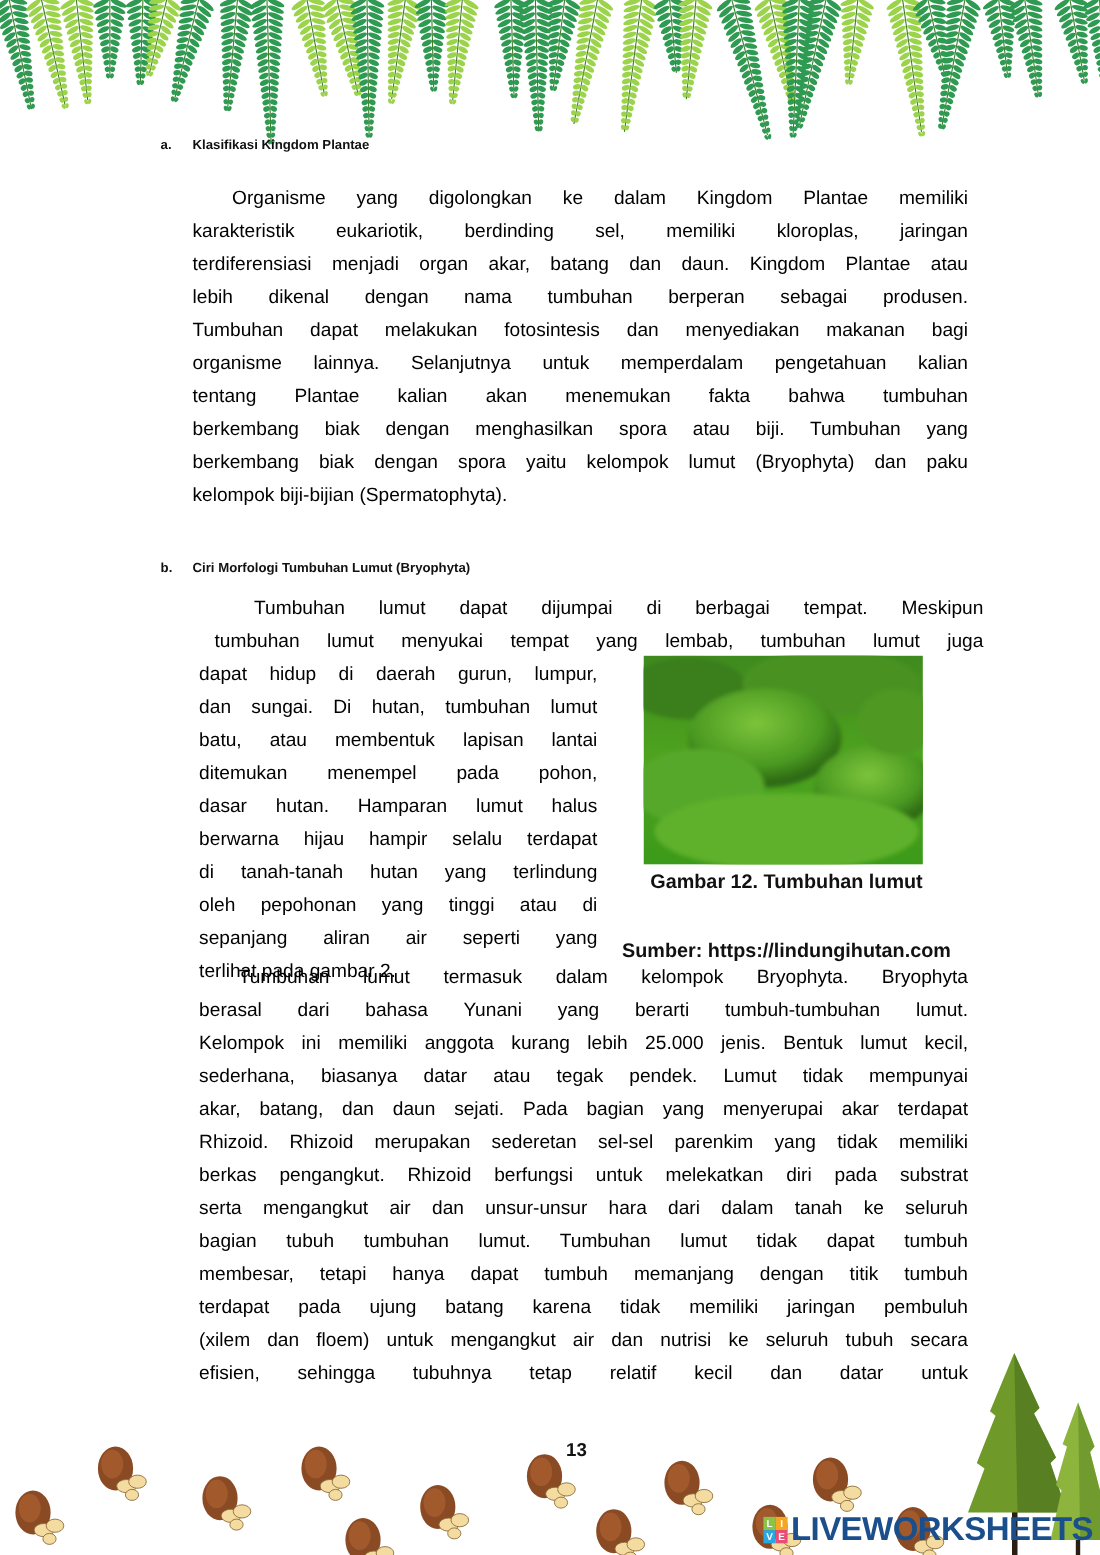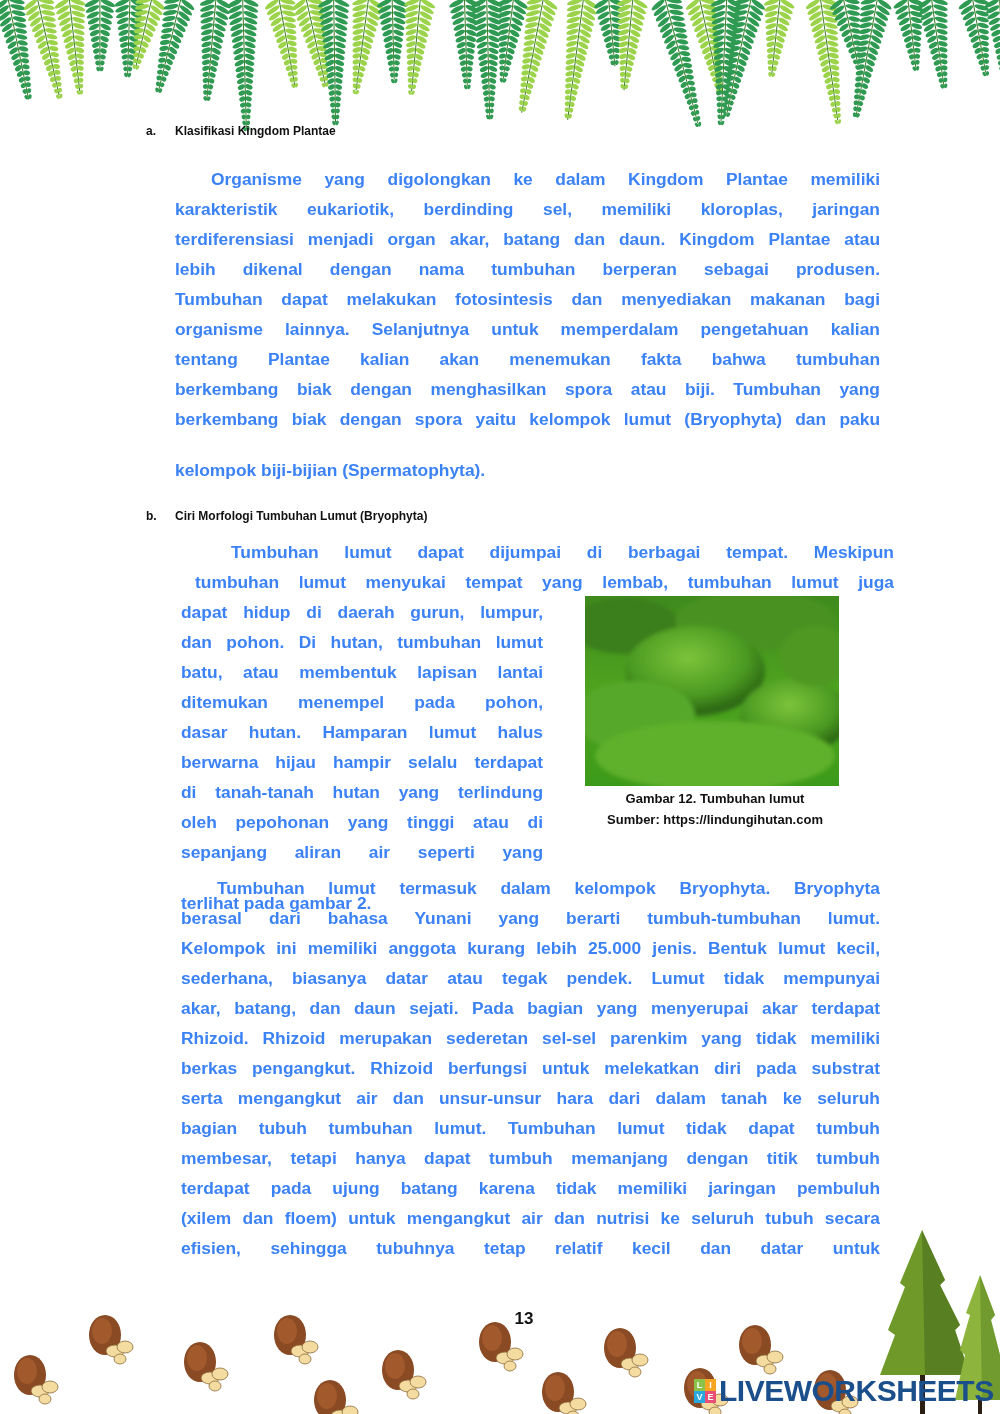--- a/index.html
+++ b/index.html
@@ -4,35 +4,35 @@
 <style>
   html, body { margin:0; padding:0; }
   body { width:1000px; height:1414px; position:relative; overflow:hidden; background:#ffffff;
          font-family:"Liberation Sans", "DejaVu Sans", sans-serif; color:#1a1a1a; }
   .fern-border { position:absolute; left:0; top:0; width:1000px; height:140px; }
   .bottom-deco { position:absolute; left:0; top:1300px; width:1000px; height:114px; }
   .trees { position:absolute; right:0; top:1225px; width:140px; height:189px; }
 
   .heading { position:absolute; left:146px; font-weight:bold; font-size:12px; color:#111; }
   .heading .num { display:inline-block; width:29px; }
-  .para { position:absolute; font-size:17.4px; line-height:30px; text-align:justify; color:#3b82f6;font-weight:bold; }
+  .para { position:absolute; font-size:17.4px; line-height:30px; text-align:justify; color:#000000; }
   .line { display:block; text-align:justify; text-align-last:justify; white-space:nowrap; }
-  .line.last { text-align-last:left;margin-top:21px; }
+  .line.last { text-align-last:left; }
 
   #sec-a-heading { top:124px; }
   #sec-a-body { left:175px; top:164px; width:705px; }
   #sec-b-heading { top:509px; }
   #sec-b-intro { left:195px; top:537px; width:699px; }
   #sec-b-wrap { left:181px; top:597px; width:362px; }
   #sec-b-body2 { left:181px; top:873px; width:699px; }
 
   .figure { position:absolute; left:585px; top:596px; width:254px; height:190px; }
-  .caption { position:absolute; left:565px; width:300px; text-align:center; font-weight:bold; font-size:13px; color:#111; }
+  .caption { position:absolute; left:565px; width:300px; text-align:center; font-weight:bold; font-size:18px; color:#111; }
   #cap1 { top:791px; }
-  #cap2 { top:812px; }
+  #cap2 { top:854px; }
 
   .page-num { position:absolute; left:504px; top:1309px; width:40px; text-align:center; font-weight:bold; font-size:17px; color:#111; }
   .lw-logo { position:absolute; left:694px; top:1374px; height:34px; display:flex; align-items:center; }
   .lw-badge { width:22px; height:24px; display:grid; grid-template-columns:1fr 1fr; grid-template-rows:1fr 1fr; margin-right:3px; }
   .lw-badge span { font-size:9px; font-weight:bold; color:#fff; display:flex; align-items:center; justify-content:center; }
   .lw-text { font-size:30px; font-weight:bold; color:#1b4f8c; letter-spacing:-0.5px; }
 </style>
 </head>
 <body>
 
@@ -1261,21 +1261,21 @@
 
 <div class="heading" id="sec-b-heading">
   <span class="num">b.</span><span>Ciri Morfologi Tumbuhan Lumut (Bryophyta)</span>
 </div>
 <div class="para" id="sec-b-intro">
     <span class="line" style="padding-left: 36px;">Tumbuhan lumut dapat dijumpai di berbagai tempat. Meskipun</span>
     <span class="line">tumbuhan lumut menyukai tempat yang lembab, tumbuhan lumut juga</span>
   </div>
 <div class="para" id="sec-b-wrap">
     <span class="line">dapat hidup di daerah gurun, lumpur,</span>
-    <span class="line">dan pohon. Di hutan, tumbuhan lumut</span>
+    <span class="line">dan sungai. Di hutan, tumbuhan lumut</span>
     <span class="line">batu, atau membentuk lapisan lantai</span>
     <span class="line">ditemukan menempel pada pohon,</span>
     <span class="line">dasar hutan. Hamparan lumut halus</span>
     <span class="line">berwarna hijau hampir selalu terdapat</span>
     <span class="line">di tanah-tanah hutan yang terlindung</span>
     <span class="line">oleh pepohonan yang tinggi atau di</span>
     <span class="line">sepanjang aliran air seperti yang</span>
     <span class="line last">terlihat pada gambar 2.</span>
   </div>
 

